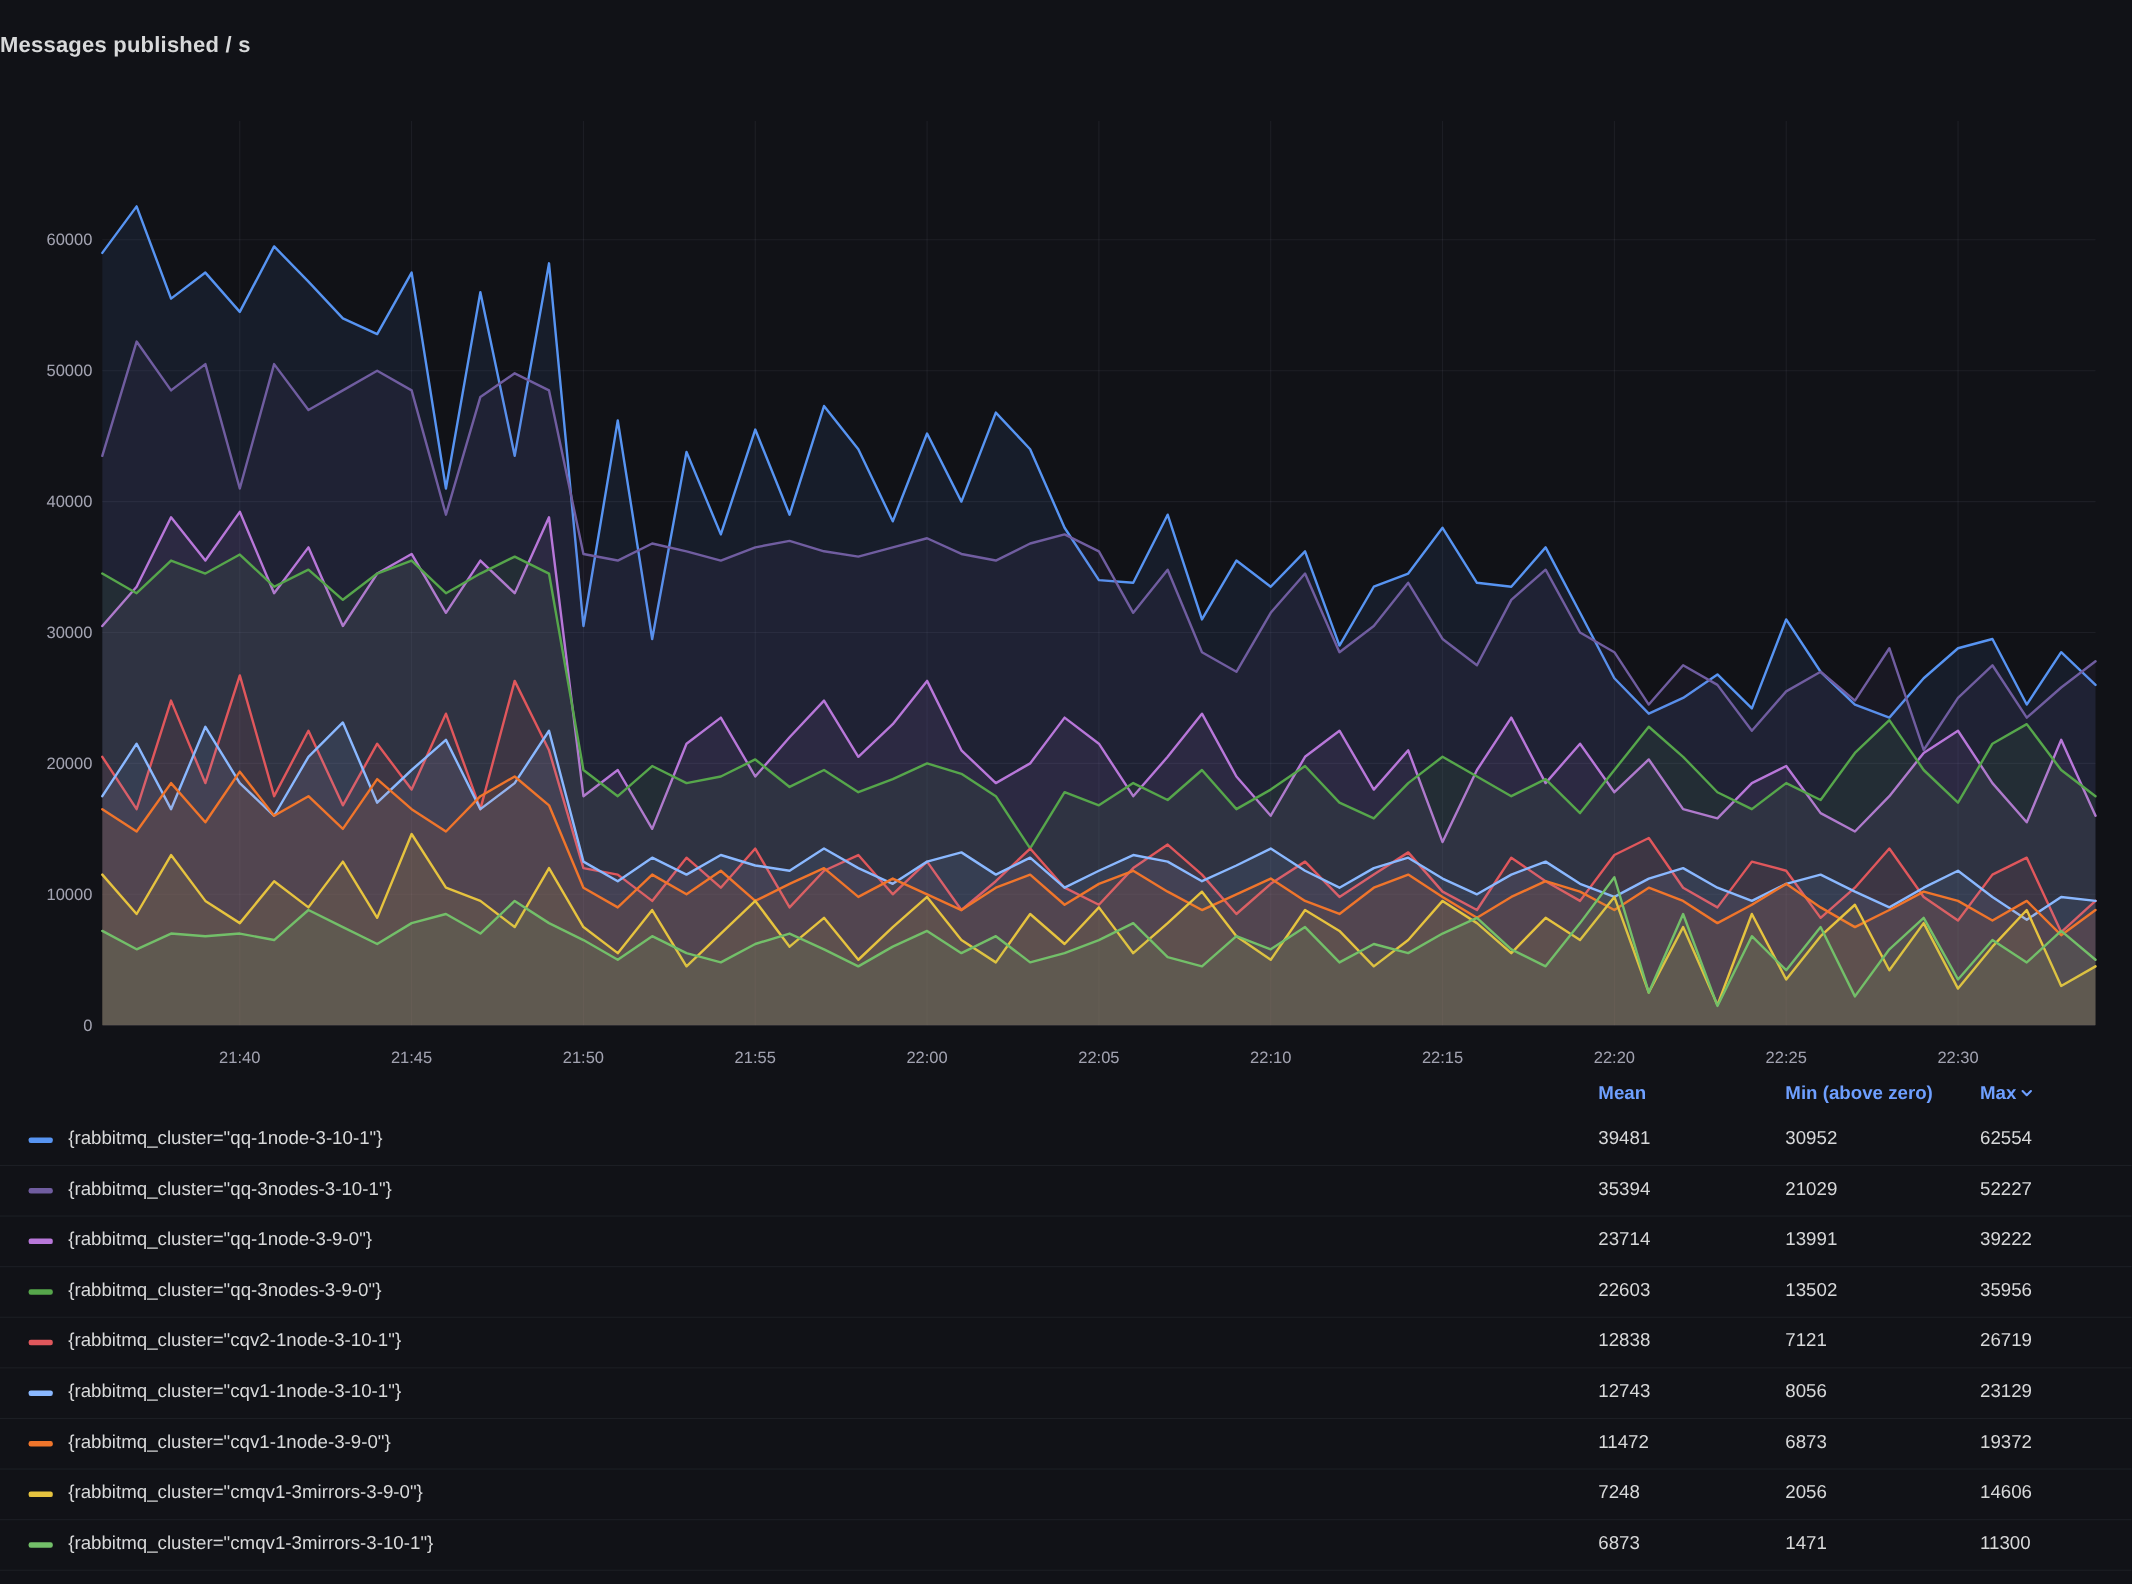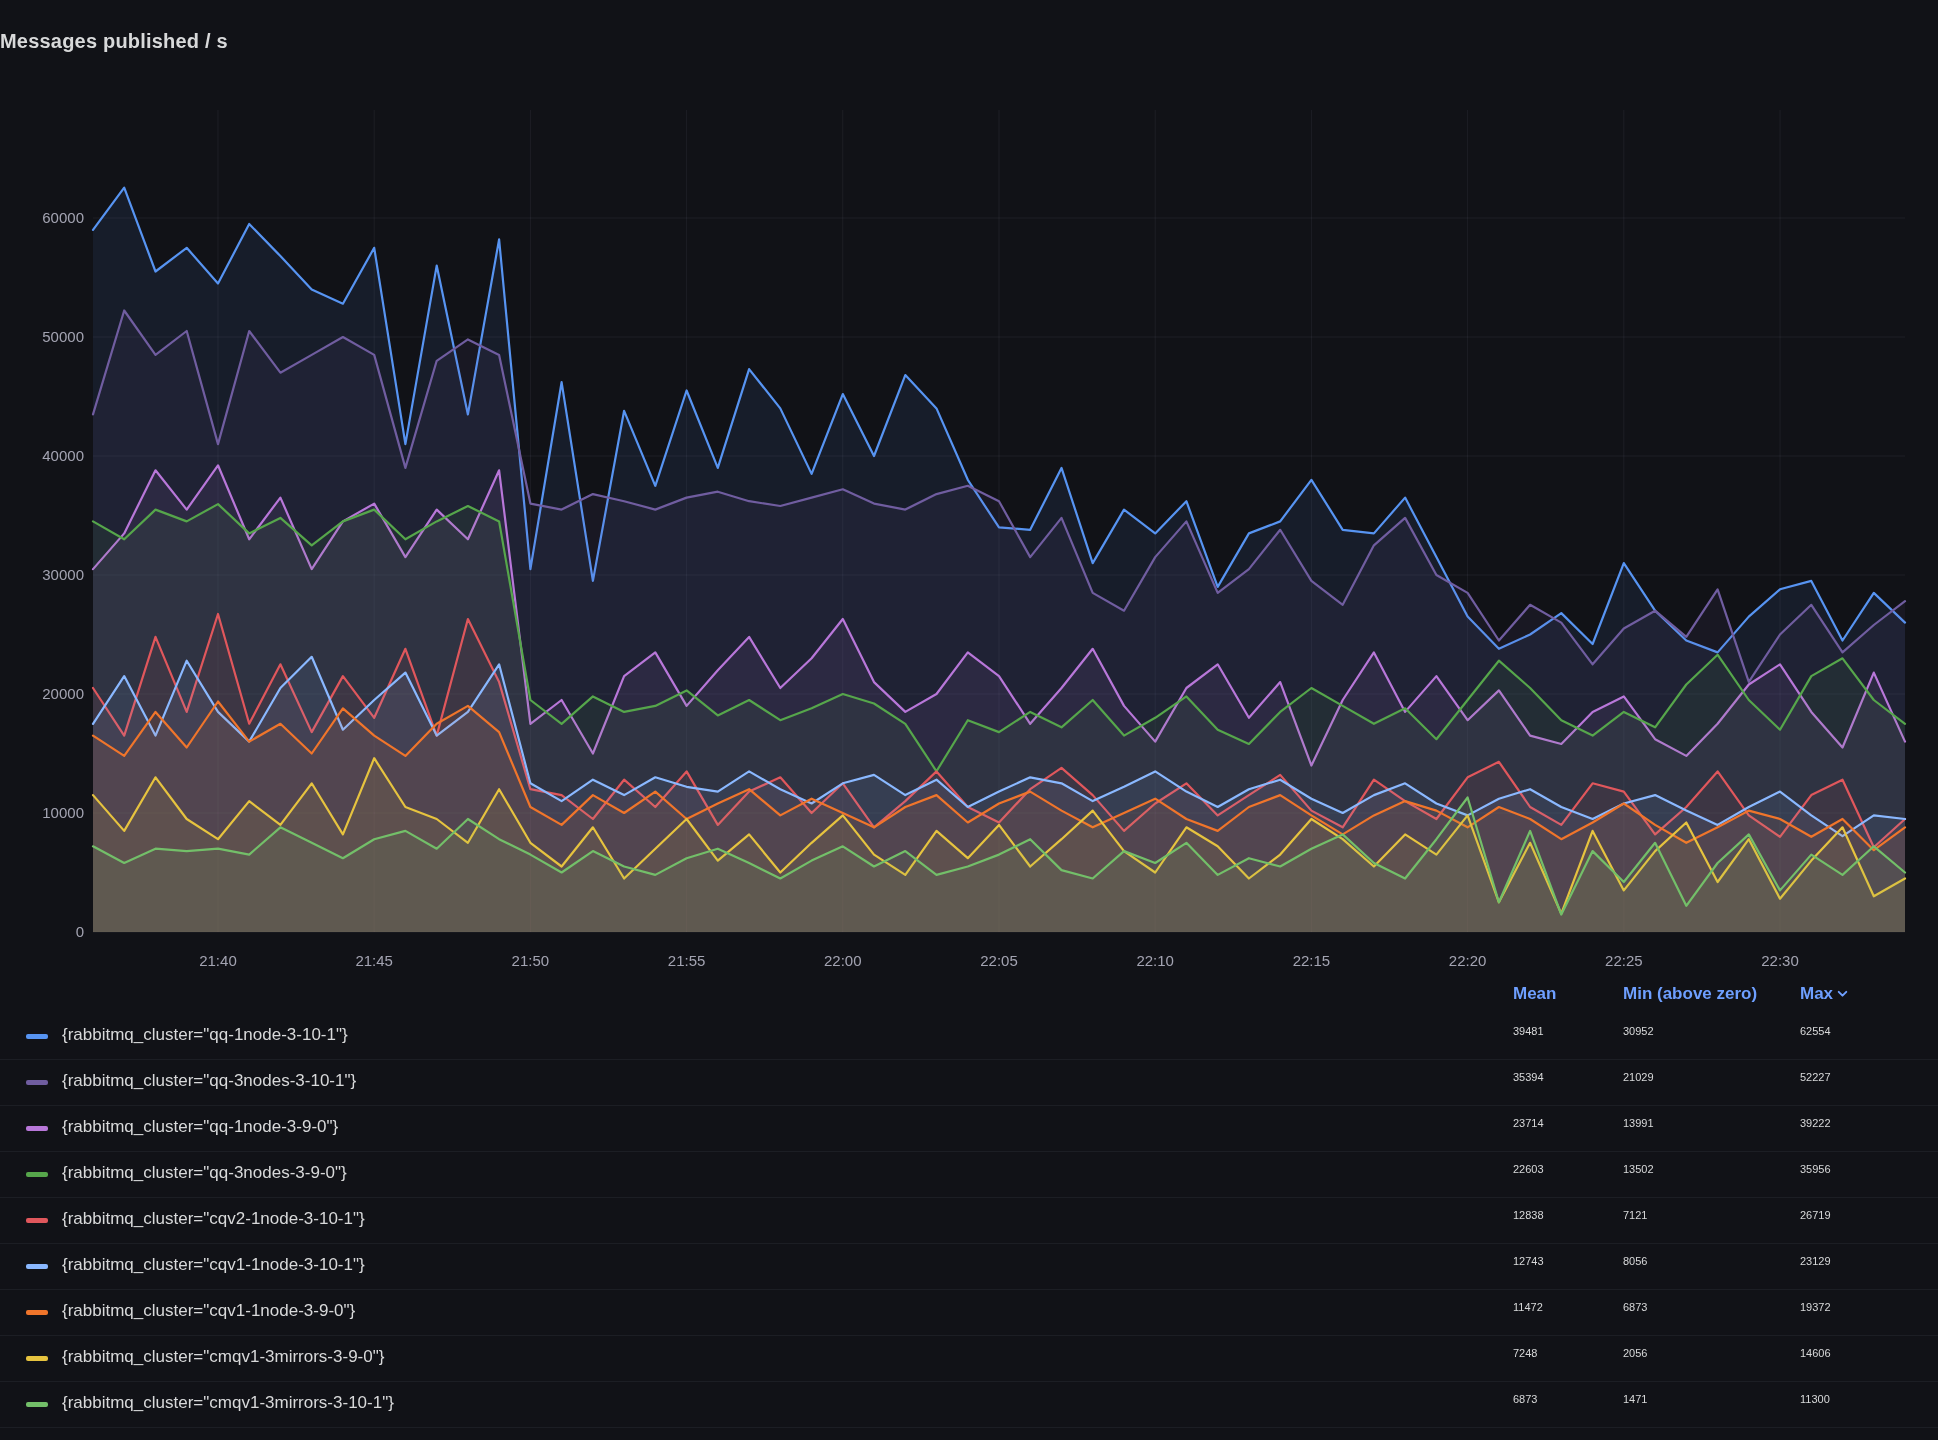--- a/index.html
+++ b/index.html
@@ -4,29 +4,29 @@
 <style>
   html,body{margin:0;padding:0;background:#111217;}
   .stage{position:relative;width:1938px;height:1440px;background:#111217;overflow:hidden;
          font-family:"Liberation Sans",sans-serif;-webkit-font-smoothing:antialiased;}
   .panel-title{position:absolute;top:30px;left:0;width:100%;text-align:left;
                color:#D8D9DA;font-size:20px;font-weight:600;letter-spacing:.2px;}
   #plot{position:absolute;left:0;top:80px;cursor:crosshair;}
   .tick{fill:rgba(204,204,220,0.78);font-size:15px;font-family:"Liberation Sans",sans-serif;}
   .legend-header{position:absolute;top:984px;left:0;width:1938px;height:28px;}
   .legend-header .hcell{color:#6E9FFF;font-size:17px;font-weight:700;cursor:pointer;}
-  .col-mean{position:absolute;left:1513px;width:100px;}
+  .col-mean{position:absolute;left:1453px;width:100px;}
   .col-min{position:absolute;left:1623px;width:230px;}
   .col-max{position:absolute;left:1800px;width:134px;}
   .sort-caret{vertical-align:-1px;margin-left:3px;}
   .legend-rows{position:absolute;top:1014px;left:0;width:1938px;}
   .legend-row{position:relative;height:45px;border-bottom:1px solid #1C1E24;}
   .swatch{position:absolute;left:26px;top:20px;width:22px;height:5px;border-radius:2px;cursor:pointer;}
   .series-label{position:absolute;left:62px;top:11px;font-size:17px;color:#D8D9DA;cursor:pointer;white-space:nowrap;}
-  .cell{position:absolute;top:11px;font-size:11px;color:#D8D9DA;}
+  .cell{position:absolute;top:11px;font-size:17px;color:#D8D9DA;}
 </style>
 </head>
 <body>
 
 <div class="stage">
   <div class="panel-title">Messages published / s</div>
 
   <svg id="plot" width="1938" height="900" viewBox="0 0 1938 900">
       <line x1="93" x2="1905" y1="852" y2="852" stroke="rgba(204,204,220,0.07)" stroke-width="1"></line>
       <text x="84" y="857" text-anchor="end" class="tick">0</text>

